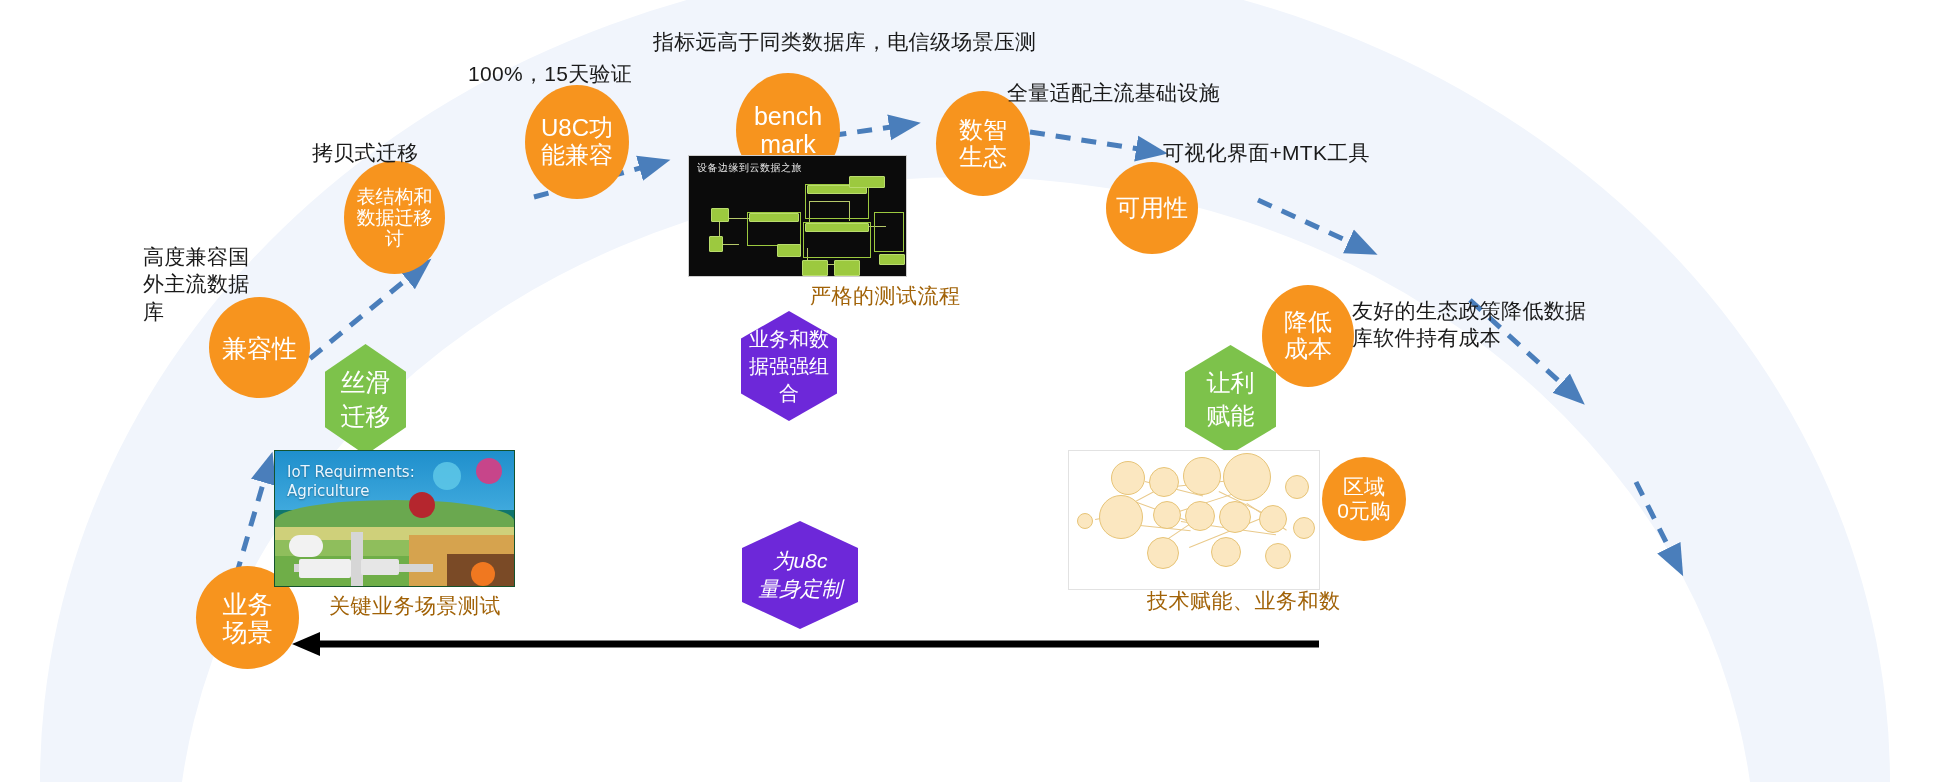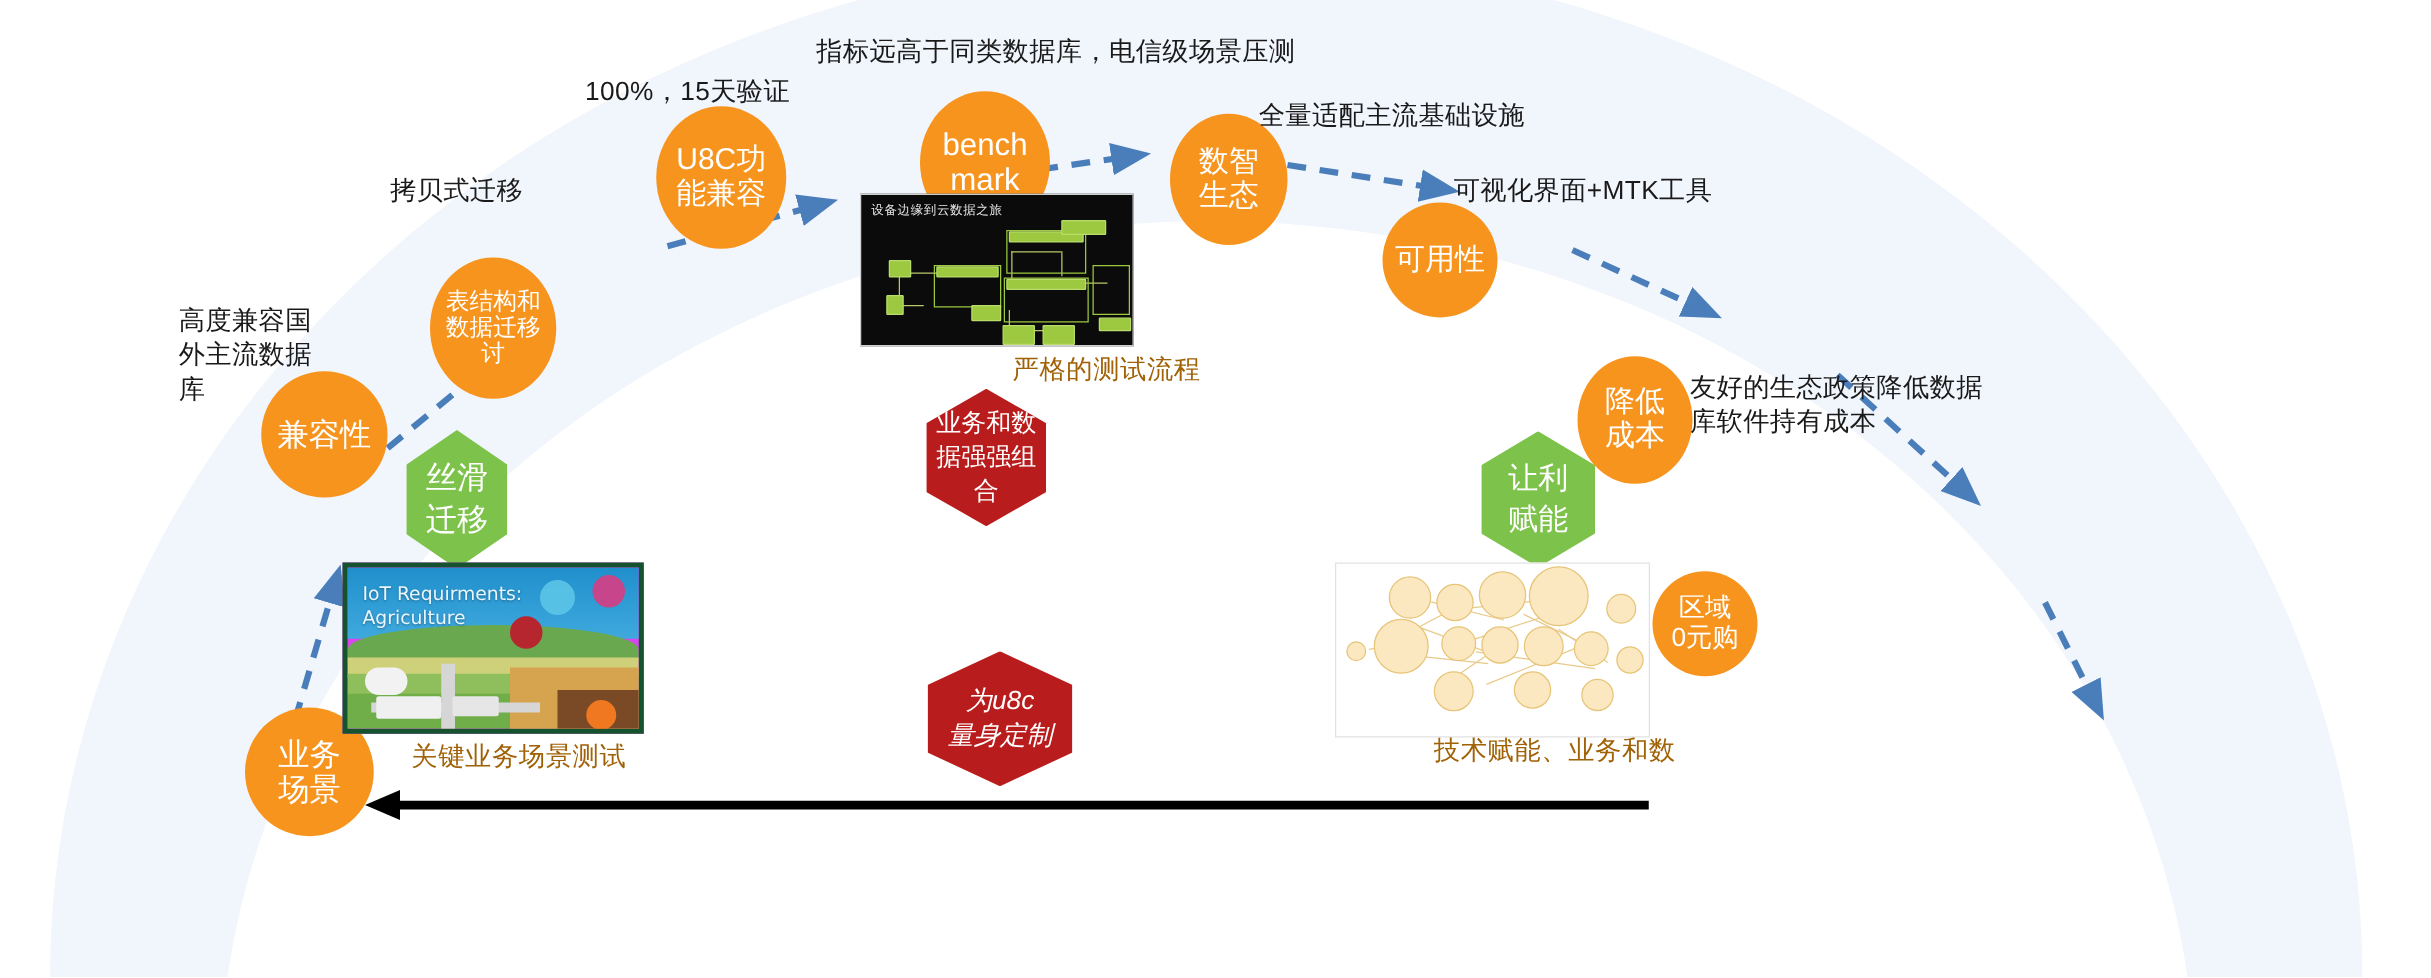--- a/index.html
+++ b/index.html
@@ -49,21 +49,21 @@
     justify-content: center;
     text-align: center;
     color: #ffffff;
     line-height: 1.35;
     white-space: pre-line;
     -webkit-clip-path: polygon(50% 0%, 100% 25%, 100% 75%, 50% 100%, 0% 75%, 0% 25%);
     clip-path: polygon(50% 0%, 100% 25%, 100% 75%, 50% 100%, 0% 75%, 0% 25%);
     box-sizing: border-box;
   }
   .hex.green { background: #7DC24B; }
-  .hex.blue  { background: #b91c1c; }
+  .hex.blue  { background: #6d28d9; }
 
   
   .note {
     position: absolute;
     color: #1a1a1a;
     font-size: 21px;
     line-height: 1.3;
     white-space: pre-line;
     letter-spacing: .3px;
   }
@@ -96,21 +96,21 @@
     border-radius: 1px;
   }
   .dk-panel {
     position: absolute;
     border: 1px solid #9cc93f;
     background: transparent;
   }
   .dk-line { position: absolute; background: #b6c96a; }
 
   
-  .pic-farm { background: #d946ef; border: 4px solid #14532d; }
+  .pic-farm { background: #0f766e; border: 1px solid #14532d; }
   .farm-sky { position:absolute; left:0; top:0; right:0; height:44%; background:linear-gradient(#1f8fcc,#3fa9dd); }
   .farm-hill { position:absolute; left:0; top:36%; right:0; height:22%;
       background:#6aa84f; border-radius:50% 50% 0 0 / 70% 70% 0 0; }
   .farm-field { position:absolute; left:0; right:0; }
   .farm-title {
     position:absolute; left:12px; top:12px; color:#eaf6ff;
     font-size:15px; line-height:1.25; font-family:"DejaVu Sans", sans-serif;
     white-space: pre-line; text-shadow:0 1px 2px rgba(0,0,0,.35);
   }
   .farm-dot { position:absolute; border-radius:50%; }
@@ -159,21 +159,21 @@
       <line x1="1319" y1="644" x2="310" y2="644" stroke="#000000" stroke-width="7"></line>
       <path d="M 292 644 L 320 632 L 320 656 Z" fill="#000000"></path>
     </g>
   </svg>
 
   <div class="circ" style="left:196px; top:566px; width:103px; height:103px; font-size:25px;">业务
 场景</div>
 
   <div class="circ" style="left:209px; top:297px; width:101px; height:101px; font-size:25px;">兼容性</div>
 
-  <div class="circ" style="left:344px; top:161px; width:101px; height:113px; font-size:19px;margin-top:45px;">表结构和
+  <div class="circ" style="left:344px; top:161px; width:101px; height:113px; font-size:19px;">表结构和
 数据迁移
 讨</div>
 
   <div class="circ" style="left:525px; top:85px; width:104px; height:114px; font-size:24px;">U8C功
 能兼容</div>
 
   <div class="circ" style="left:736px; top:73px; width:104px; height:114px; font-size:25px;">bench
 mark</div>
 
   <div class="circ" style="left:936px; top:91px; width:94px; height:105px; font-size:24px;">数智

